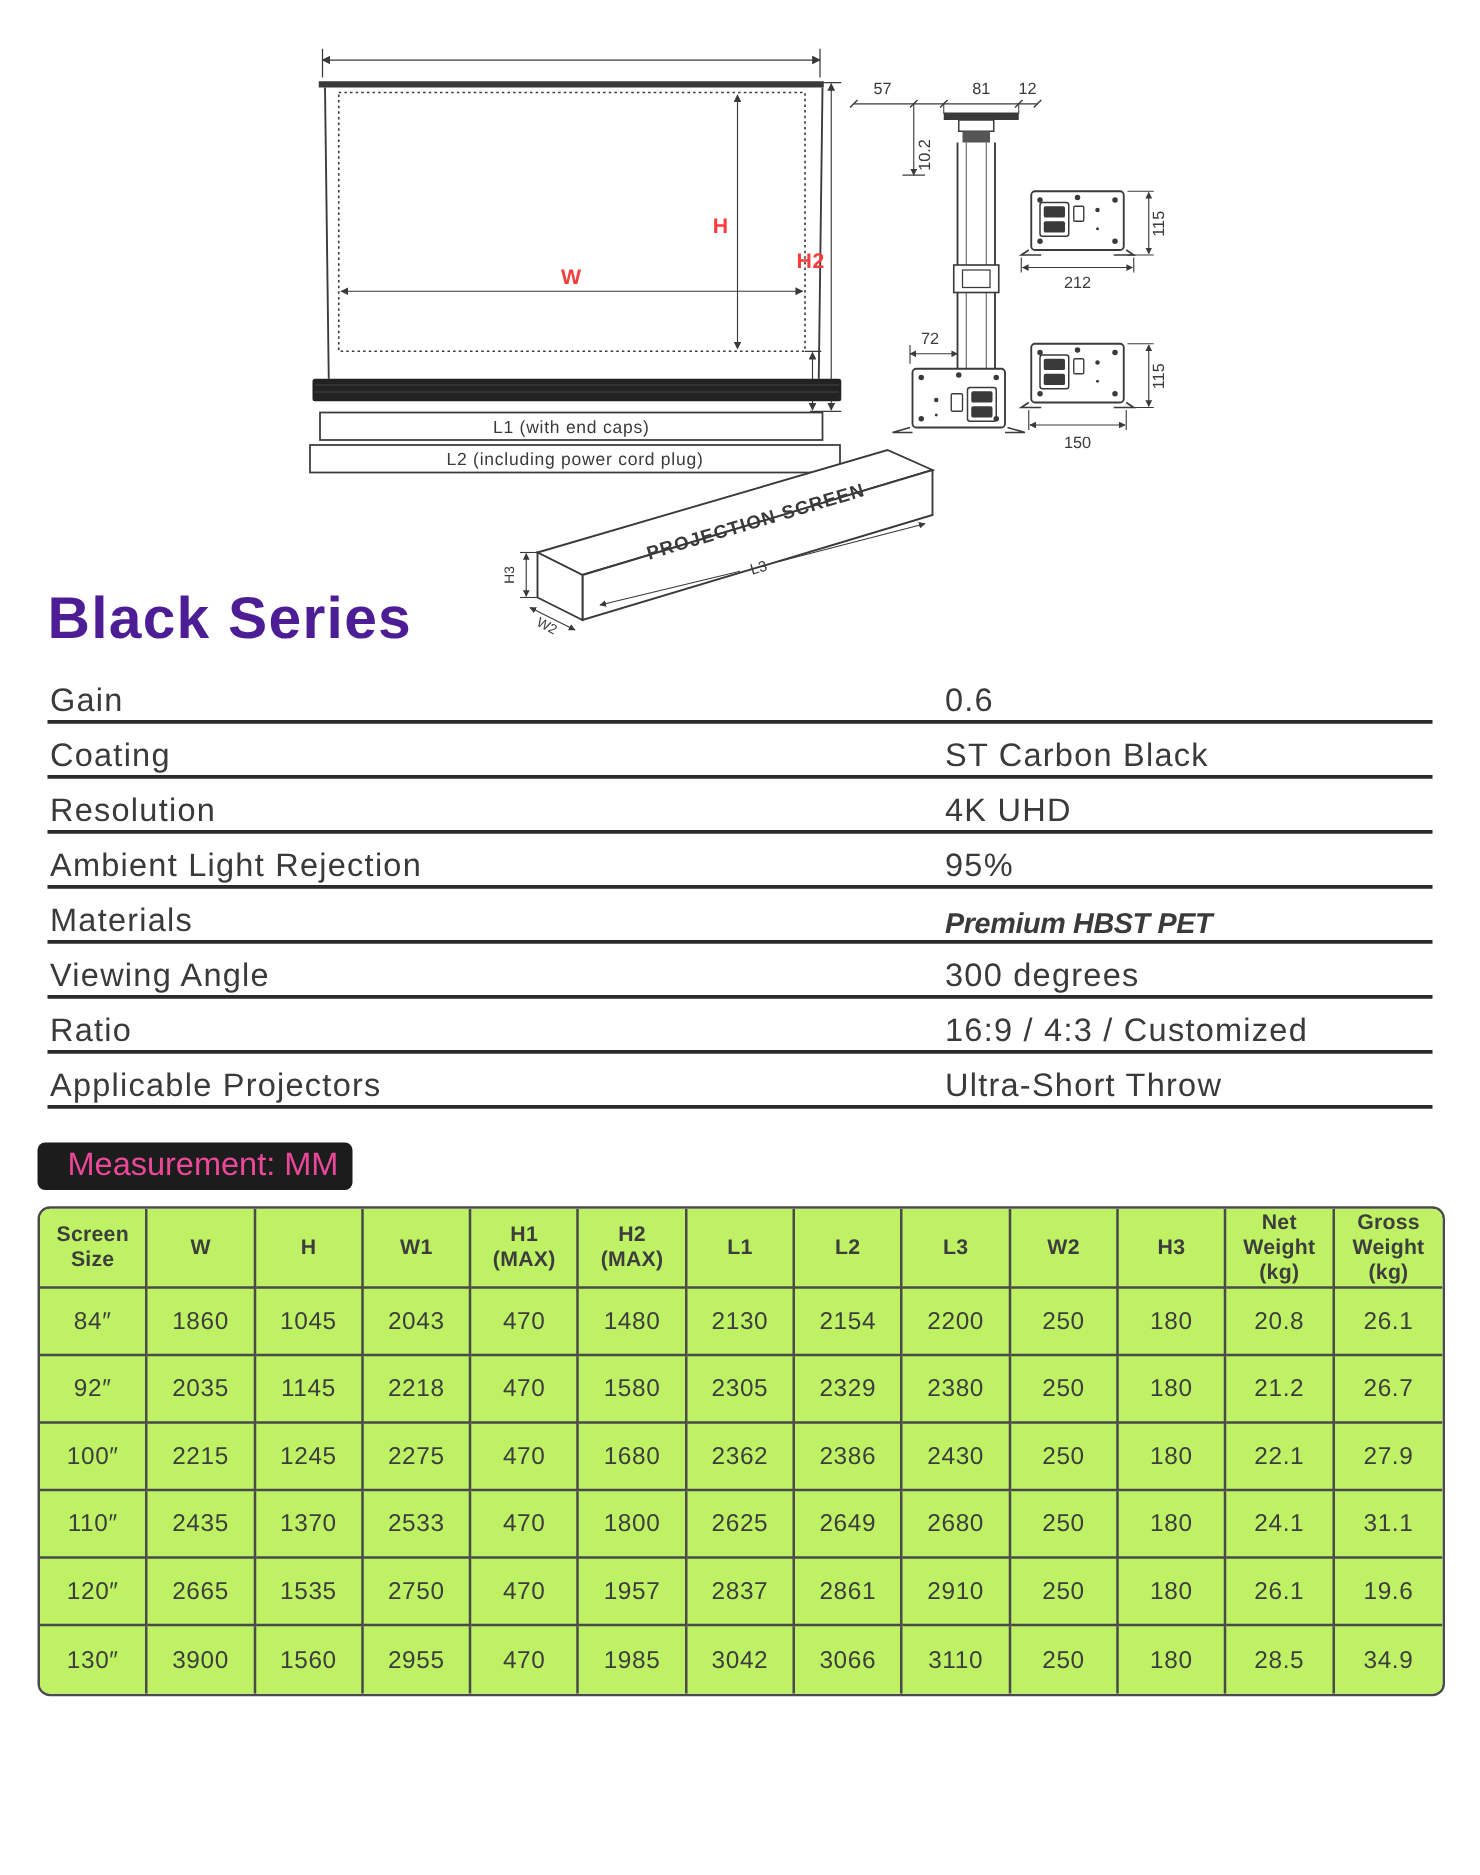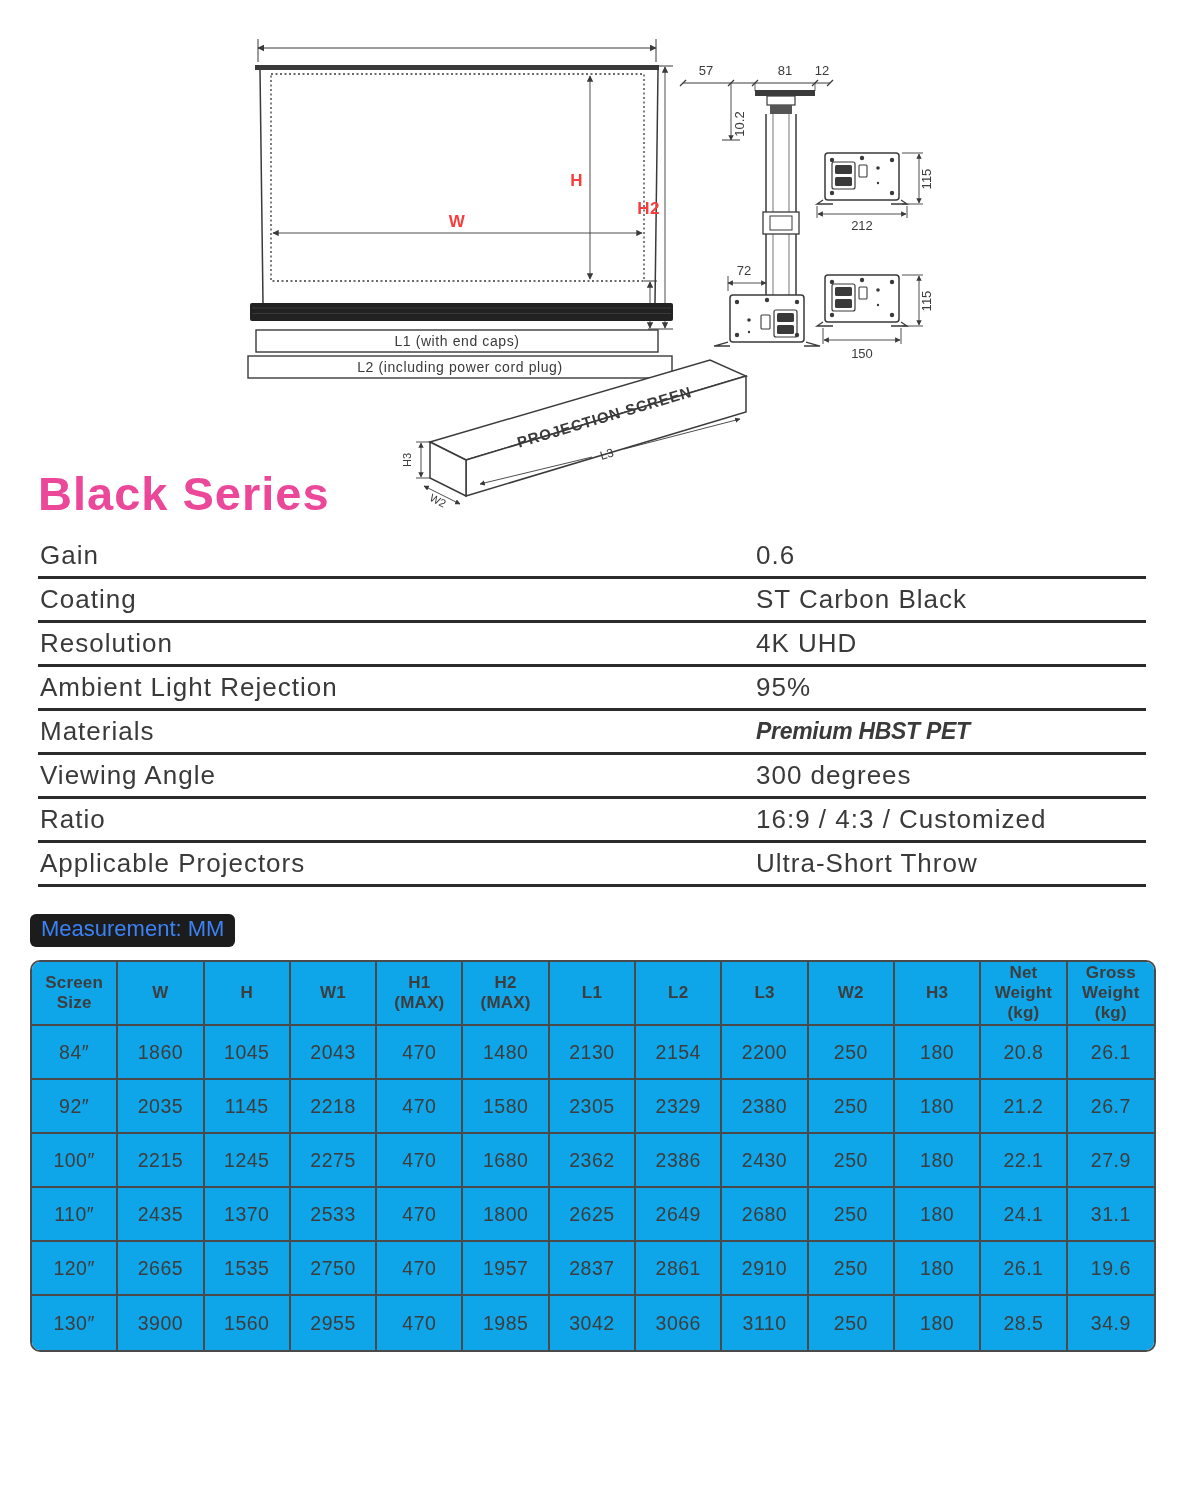--- a/index.html
+++ b/index.html
@@ -15,43 +15,43 @@
   .svg-side  { left:670px; top:28px; }
   .svg-box   { left:400px; top:352px; }
   svg text { font-family:"Liberation Sans", sans-serif; fill:#3a3a3a; }
   svg .dim { font-size:13px; }
   svg .red { fill:#f73c3c; font-weight:700; font-size:17px; letter-spacing:0.5px; }
   svg .boxlabel { font-size:14px; letter-spacing:0.6px; }
   svg line, svg rect.stroked, svg path.stroked, svg polygon { stroke:#3a3a3a; }
 
   .title {
     margin:4px 0 14px 38px;
-    font-size:47px; font-weight:700; letter-spacing:1px; color:#ec4899;
+    font-size:47px; font-weight:700; letter-spacing:1px; color:#4c1d95;
   }
   .specs { margin:0 38px; }
   .spec-row {
-    display:flex; align-items:center;
+    display:flex; align-items:flex-end;
     height:44px; border-bottom:3px solid #2b2b2b;
   }
   .spec-label { width:702px; font-size:26px; letter-spacing:1px; padding-left:2px; }
   .spec-value { flex:1; font-size:26px; letter-spacing:1px;margin-left:16px; }
   .spec-value.alt { font-size:23px; font-weight:700; letter-spacing:-0.3px;font-style:italic; }
 
   .badge {
     display:inline-block; margin:27px 0 13px 30px;
-    background:#1c1c1c; color:#3b82f6;
-    font-size:22px; padding:2px 11px 5px 11px; border-radius:6px;
+    background:#1c1c1c; color:#ec4899;
+    font-size:26px; padding:2px 11px 5px 24px; border-radius:6px;
   }
   .table-wrap {
     margin-left:30px; width:1126px;
     border:2px solid #4a4a4a; border-radius:10px; overflow:hidden;
   }
   table {
     width:100%; table-layout:fixed; border-collapse:separate; border-spacing:0;
-    background:#0ea5e9;
+    background:#bef264;
   }
   th, td {
     border-right:2px solid #4a4a4a; border-bottom:2px solid #4a4a4a;
     text-align:center; vertical-align:middle; color:#3d3d3d;
   }
   th:last-child, td:last-child { border-right:none; }
   tbody tr:last-child td { border-bottom:none; }
   th { height:64px; font-size:17px; font-weight:700; line-height:1.18; white-space:pre-line; letter-spacing:0.2px; }
   td { height:54px; font-size:19.5px; letter-spacing:0.5px; }
 </style>

